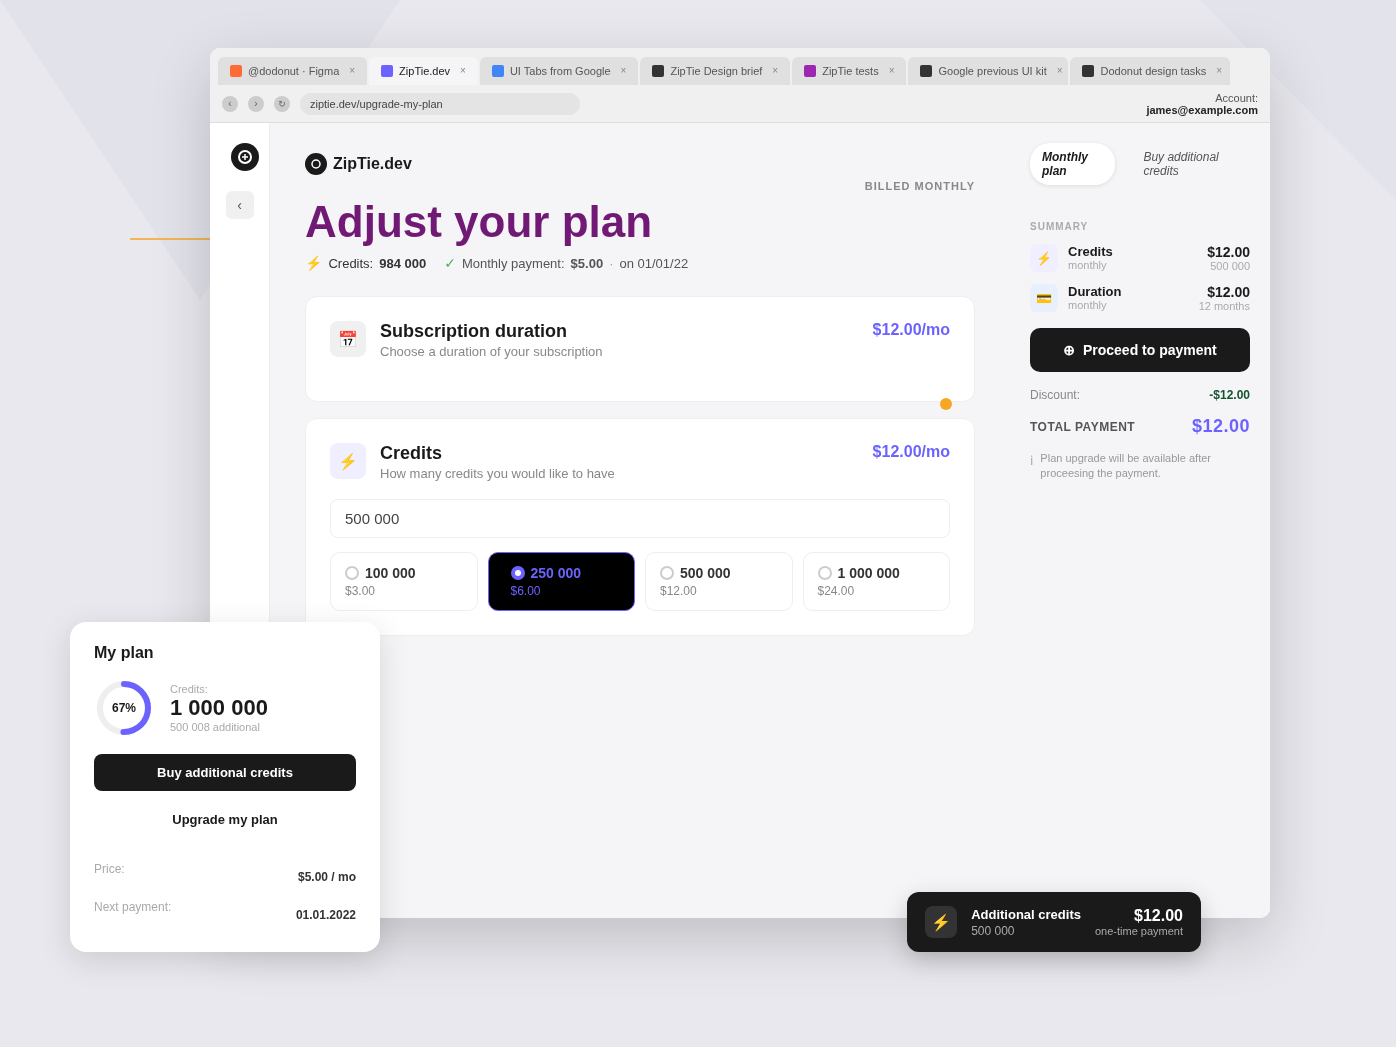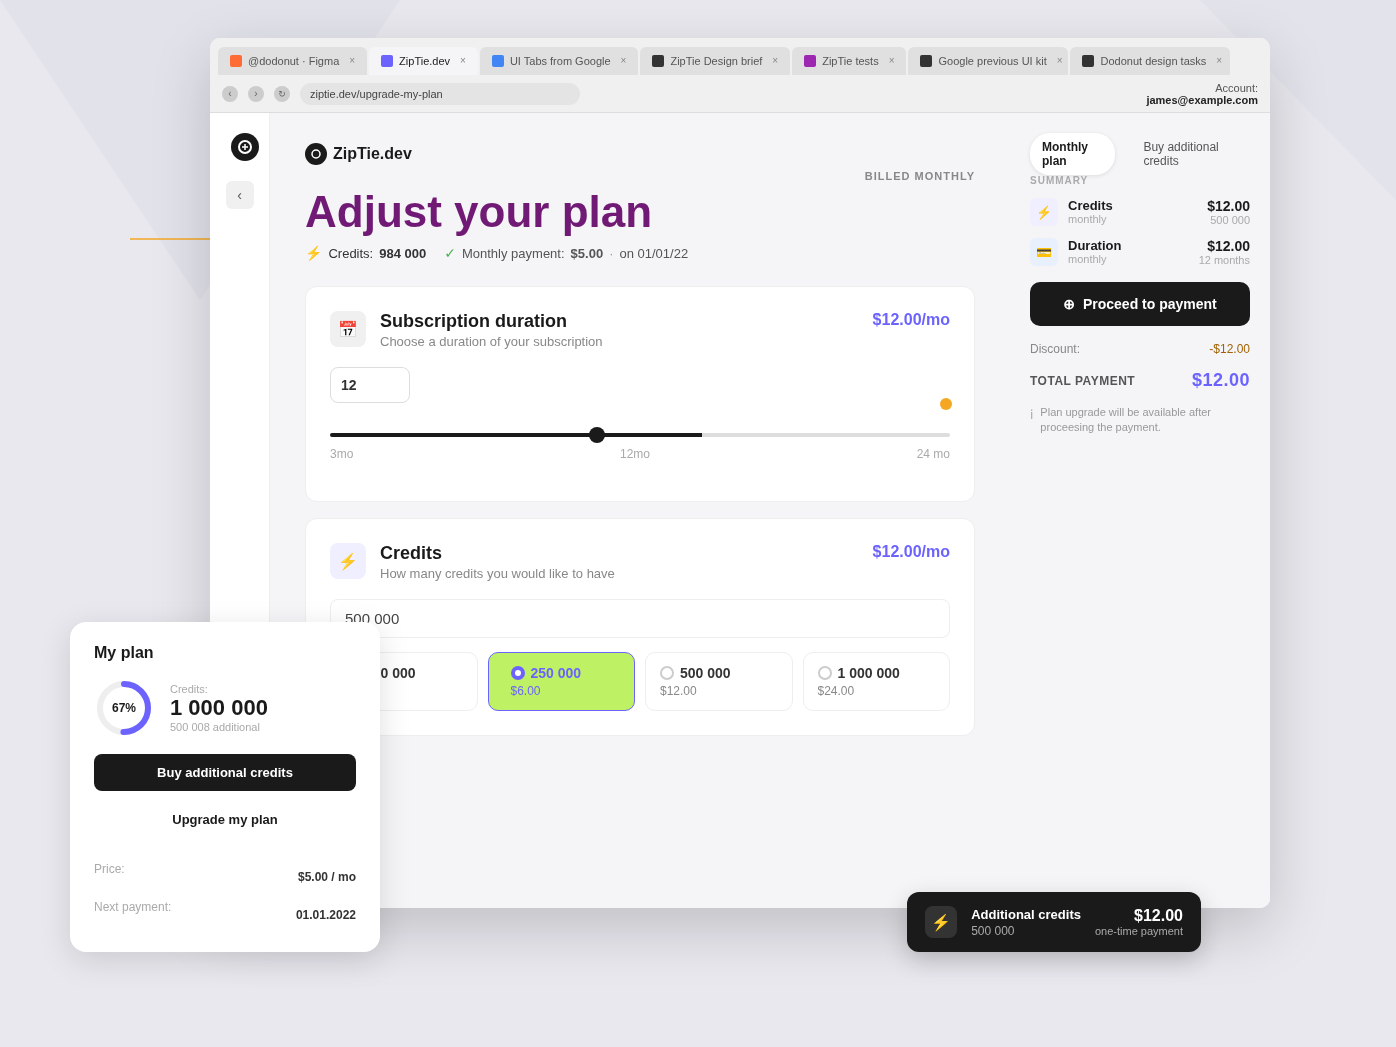--- a/index.html
+++ b/index.html
@@ -17,21 +17,21 @@
       position: absolute;
       top: 0; left: 0;
       width: 100%; height: 100%;
       pointer-events: none;
       z-index: 0;
     }
 
     
     .browser {
       position: absolute;
-      top: 38px; left: 210px;
+      top: 48px; left: 210px;
       width: 1060px;
       height: 870px;
       background: #f5f5f7;
       border-radius: 10px;
       box-shadow: 0 20px 60px rgba(0,0,0,0.18);
       overflow: hidden;
       z-index: 2;
     }
 
     .browser-chrome {
@@ -293,21 +293,21 @@
     }
     .credit-option {
       border: 1.5px solid #eee;
       border-radius: 10px;
       padding: 12px 14px;
       cursor: pointer;
       transition: all 0.15s;
     }
     .credit-option.selected {
       border-color: #6c63ff;
-      background: #bef264;
+      background: #000000;
       padding-left: 22px;
     }
     .credit-option .option-amount {
       font-size: 14px;
       font-weight: 600;
       color: #333;
       display: flex;
       align-items: center;
       gap: 6px;
     }
@@ -341,21 +341,22 @@
     
     .right-panel {
       width: 260px;
       padding: 20px 20px;
       background: #f5f5f7;
     }
 
     .panel-tabs {
       display: flex;
       gap: 16px;
-      margin-bottom: 0;
+      margin-bottom: 36px;
+      font-style: italic;
     }
     .panel-tab {
       padding: 7px 12px;
       border-radius: 20px;
       font-size: 12px;
       font-weight: 500;
       cursor: pointer;
       color: #555;
       background: transparent;
     }
@@ -693,31 +694,20 @@
         <div class="section-header">
           <div class="section-title-group">
             <div class="section-icon">📅</div>
             <div>
               <div class="section-title">Subscription duration</div>
               <div class="section-subtitle">Choose a duration of your subscription</div>
             </div>
           </div>
           <div class="section-price">$12.00/mo</div>
         </div>
-        <div class="duration-slider-area">
-          <input type="text" class="duration-value-input" value="12" style="">
-          <div class="slider-track-container">
-            <input type="range" class="custom-slider" min="3" max="24" value="12" style="">
-            <div class="slider-labels">
-              <span>3mo</span>
-              <span>12mo</span>
-              <span>24 mo</span>
-            </div>
-          </div>
-        </div>
       </div>
 
       <div class="section-card">
         <div class="section-header">
           <div class="section-title-group">
             <div class="section-icon" style="background:#f0efff; color:#6c63ff;">⚡</div>
             <div>
               <div class="section-title">Credits</div>
               <div class="section-subtitle">How many credits you would like to have</div>
             </div>
@@ -792,21 +782,21 @@
         </div>
       </div>
 
       <button class="proceed-btn">
         <span>⊕</span>
         <span>Proceed to payment</span>
       </button>
 
       <div class="discount-row">
         <span>Discount:</span>
-        <span style="color:#a16207;font-weight:400;">-$12.00</span>
+        <span style="color:#14532d;font-weight:700;">-$12.00</span>
       </div>
 
       <div class="total-row">
         <span>TOTAL PAYMENT</span>
         <span class="total-price">$12.00</span>
       </div>
 
       <div class="upgrade-note">
         <span class="info-icon">ℹ</span>
         <span>Plan upgrade will be available after proceesing the payment.</span>

